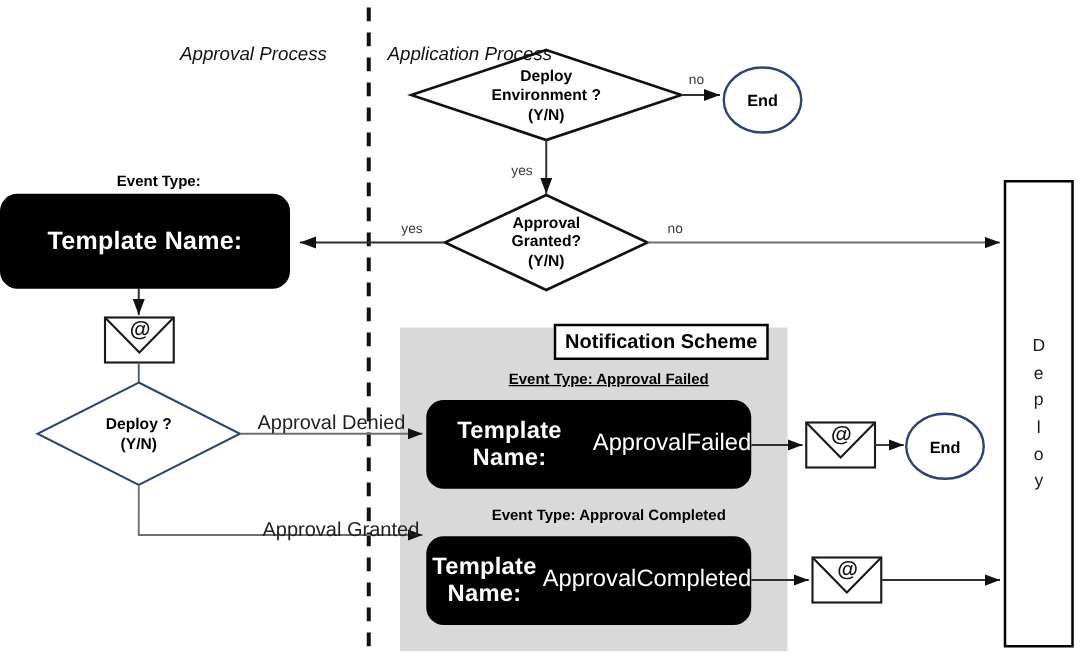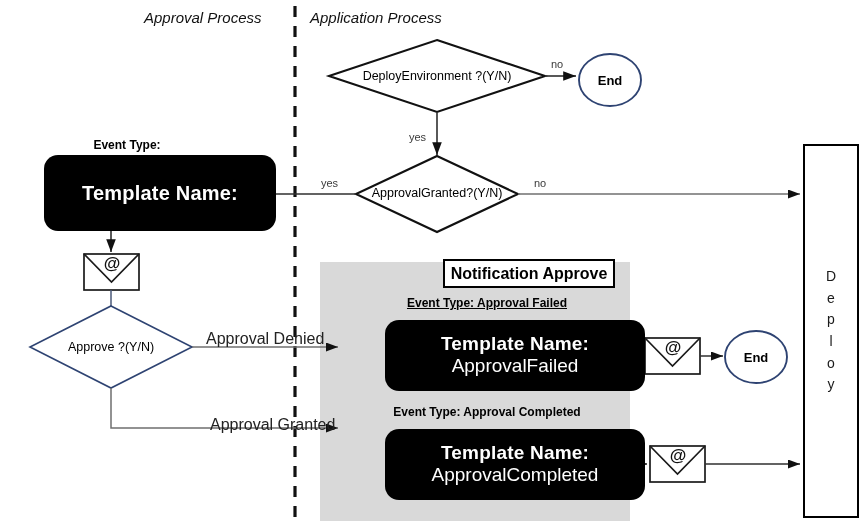--- a/index.html
+++ b/index.html
@@ -24,34 +24,34 @@
   }
   .abs { position: absolute; }
 
   
   .lane-title {
     font-style: italic;
     font-size: 15px;
     font-weight: 400;
     color: #111111;
     white-space: nowrap;
+    margin-top: 26px;
   }
 
   
   .tpl-box {
     background: #000000;
     border-radius: 14px;
     display: flex;
-    flex-direction: column;
+    flex-direction: row;
     align-items: center;
     justify-content: center;
     color: #ffffff;
     text-align: center;
     box-sizing: border-box;
-    margin-left: 44px;
   }
   .tpl-line1 {
     font-size: 19px;
     font-weight: bold;
     line-height: 1.15;
     letter-spacing: .2px;
   }
   .tpl-line2 {
     font-size: 19px;
     font-weight: 400;
@@ -66,27 +66,27 @@
     font-weight: bold;
     color: #000000;
     white-space: nowrap;
     text-align: center;
     margin-left: 16px;
   }
 
   
   .diamond-text {
     font-size: 12.5px;
-    font-weight: normal;
+    font-weight: bold;
     color: #000000;
     text-align: center;
     line-height: 1.25;
     white-space: nowrap;
     display: flex;
-    flex-direction: row;
+    flex-direction: column;
     align-items: center;
     justify-content: center;
   }
 
   
   .end-text {
     font-size: 13px;
     font-weight: bold;
     color: #000000;
     display: flex;
@@ -232,29 +232,29 @@
   <div class="abs caption" style="left:0px; top:138px; width:222px;">Event Type:</div>
   <div class="abs tpl-box big" style="left:0px; top:155px; width:232px; height:76px;">
     <div class="tpl-line1">Template Name:</div>
   </div>
 
   <div class="abs" style="left:100px; top:254px; width:24px; height:20px; font-size:17px; font-weight:bold; color:#111; text-align:center; line-height:20px;">@</div>
   <div class="abs" style="left:661px; top:338px; width:24px; height:20px; font-size:17px; font-weight:bold; color:#111; text-align:center; line-height:20px;">@</div>
   <div class="abs" style="left:666px; top:446px; width:24px; height:20px; font-size:17px; font-weight:bold; color:#111; text-align:center; line-height:20px;">@</div>
 
   <div class="abs diamond-text" style="left:51px; top:331px; width:120px; height:34px;">
-    <span>Approve ?</span>
+    <span>Deploy ?</span>
     <span>(Y/N)</span>
   </div>
 
   <div class="abs edge-label big" style="left:206px; top:330px;">Approval Denied</div>
   <div class="abs edge-label big" style="left:210px; top:416px;">Approval Granted</div>
 
   <div class="abs scheme-box" style="left:443px; top:259px; width:172px; height:29px;">
-    <span>Notification Approve</span>
+    <span>Notification Scheme</span>
   </div>
 
   <div class="abs caption" style="left:341px; top:296px; width:260px;text-decoration:underline;">Event Type: Approval Failed</div>
   <div class="abs tpl-box" style="left:341px; top:320px; width:260px; height:71px;">
     <div class="tpl-line1">Template Name:</div>
     <div class="tpl-line2">ApprovalFailed</div>
   </div>
 
   <div class="abs end-text" style="left:726px; top:345px; width:60px; height:24px;">End</div>
 

